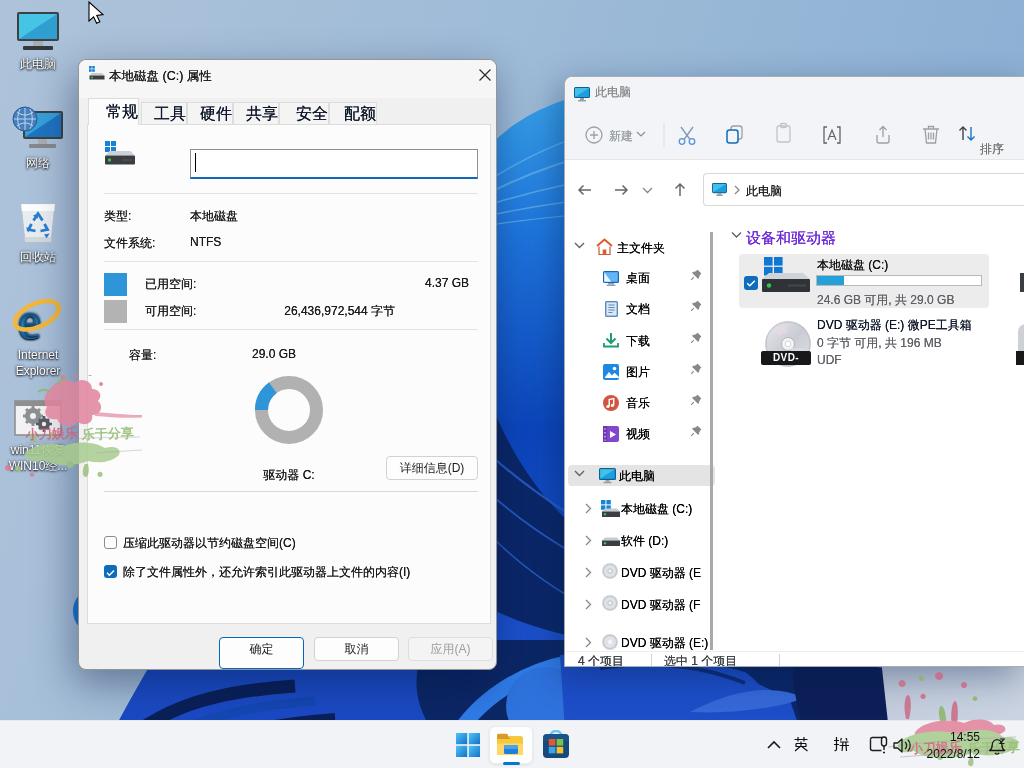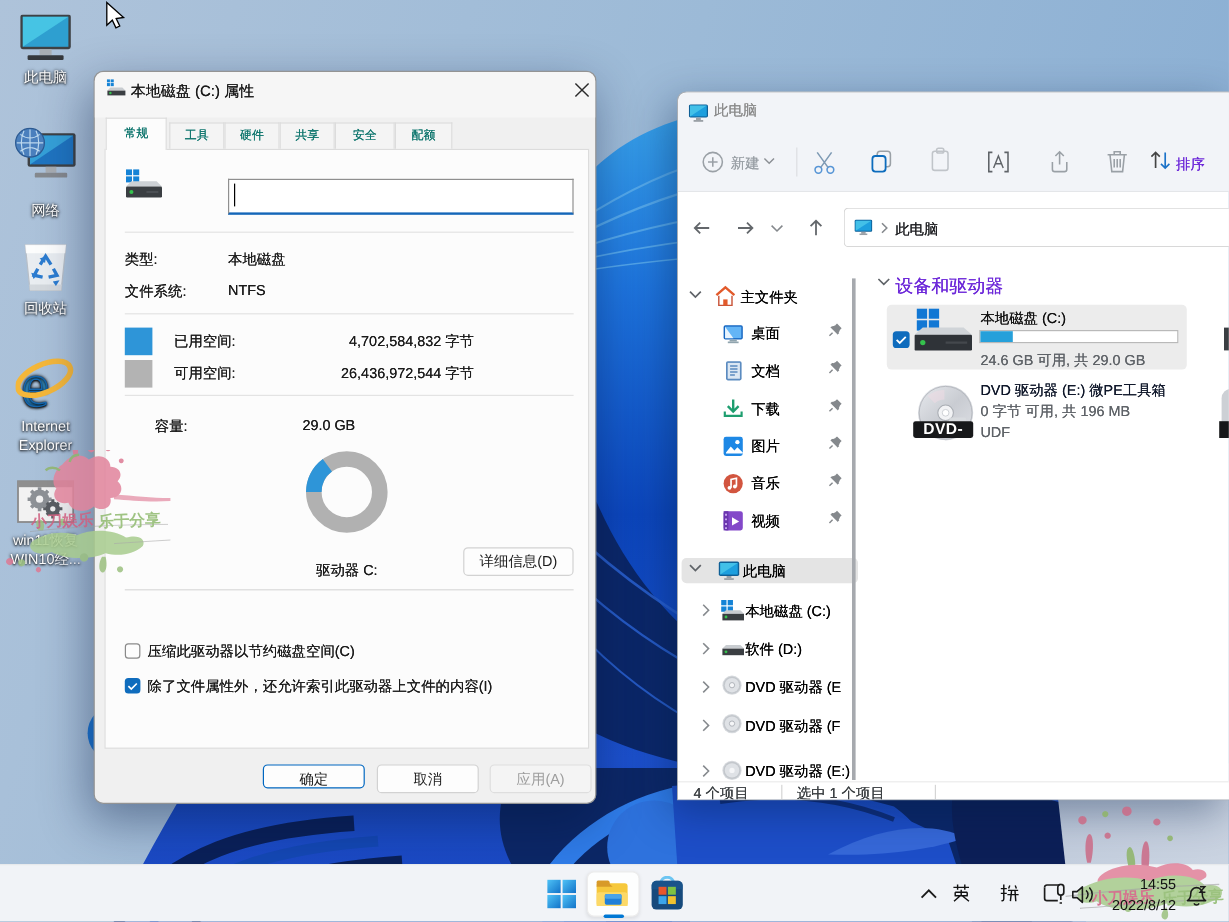--- a/index.html
+++ b/index.html
@@ -13,21 +13,21 @@
 #tb{position:absolute;left:0;top:720px;width:1024px;height:48px;background:#f1f3f7;border-top:1px solid #e7e9ec}
 #tb .tr{position:absolute;color:#111}
 
 #exp{position:absolute;left:564px;top:76px;width:461px;height:591px;background:#fff;border:1px solid #a8adb3;border-right:none;border-radius:8px 0 0 0;box-shadow:-6px 10px 34px rgba(0,30,70,.38);overflow:hidden}
 #exp .top{position:absolute;left:0;top:0;width:461px;height:83px;background:#f2f4f8;border-bottom:1px solid #e4e6e9;border-radius:8px 0 0 0}
 #exp .t{position:absolute;font-size:12px;white-space:nowrap;text-shadow:0 0 .5px currentColor}
 
 #dlg{position:absolute;left:78px;top:59px;width:419px;height:611px;background:#f0f0f0;border:1px solid #949494;border-radius:8px;box-shadow:-4px 14px 40px rgba(0,20,60,.42)}
 #dlg .t{position:absolute;font-size:12px;white-space:nowrap;color:#1b1b1b;text-shadow:0 0 .5px currentColor}
 #dlg .panel{position:absolute;left:8px;top:64px;width:404px;height:500px;background:#fcfcfc;border:1px solid #dcdcdc}
-.tab{position:absolute;top:42px;height:23px;background:#f4f4f4;border:1px solid #dcdcdc;border-bottom:none;font-size:10px;color:#0f766e;text-align:center;line-height:22px;text-shadow:0 0 .5px currentColor}
+.tab{position:absolute;top:42px;height:23px;background:#f4f4f4;border:1px solid #dcdcdc;border-bottom:none;font-size:16px;color:#0f172a;text-align:right;line-height:22px;text-shadow:0 0 .5px currentColor}
 .hr{position:absolute;height:1px;background:#e3e3e3}
 .btn{position:absolute;background:#fdfdfd;border:1px solid #d2d2d2;border-radius:4px;font-size:12px;color:#1b1b1b;text-align:center}
 </style></head>
 <body>
 <svg id="wp" width="1024" height="768" viewBox="0 0 1024 768">
  <defs>
   <linearGradient id="sky" x1="0" y1="0" x2="1" y2="0.22">
    <stop offset="0" stop-color="#aec3da"></stop>
         <stop offset=".55" stop-color="#9cbad7"></stop>
         <stop offset="1" stop-color="#8cb0d4"></stop>
@@ -100,21 +100,21 @@
 <div class="dicon" style="left:0;top:106px">
  <svg width="52" height="47" viewBox="0 0 52 47">
   <rect x="11" y="5" width="40" height="28" rx="2" fill="#3e4144"></rect>
   <rect x="13" y="7" width="36" height="24" fill="#1f74c0"></rect>
   <path d="M13,7 h36 L13,31 Z" fill="#3aa8dc" opacity=".85"></path>
   <rect x="26" y="33" width="9" height="5" fill="#a8adb2"></rect>
   <rect x="17" y="38" width="27" height="4" rx="1" fill="#85898e"></rect>
   <circle cx="13" cy="13" r="12" fill="#4a7fbd" stroke="#2c5a92" stroke-width="1"></circle>
   <path d="M2,13 h22 M13,2 v22 M5,6 c5,4 11,4 16,0 M5,20 c5,-4 11,-4 16,0 M8,3 c-3,6 -3,14 0,20 M18,3 c3,6 3,14 0,20" stroke="#bcd8ee" stroke-width="1" fill="none"></path>
  </svg>
- <div style="margin-top:15px">网络</div>
+ <div style="margin-top:3px">网络</div>
 </div>
 <div class="dicon" style="left:0;top:200px">
  <svg width="40" height="44" viewBox="0 0 40 44">
   <path d="M3,4 L37,4 L33,42 L7,42 Z" fill="#eef1f4" opacity=".92" stroke="#b9bfc6" stroke-width="1"></path>
   <path d="M3,4 L37,4 L36.3,11 L3.7,11 Z" fill="#fff" opacity=".85"></path>
   <path d="M7,42 L33,42 L33.5,37 L6.5,37 Z" fill="#d4d9de"></path>
   <g stroke="#2c7cd0" stroke-width="2.8" fill="none">
    <path d="M15.5,20.5 l4.5,-7 l4.5,7"></path>
    <path d="M13.5,24 l-3,5.5 l7,1.5"></path>
    <path d="M26.5,24 l3,5.5 l-7,1.5"></path>
@@ -214,21 +214,21 @@
   <g stroke="#9aa0a6" fill="none" stroke-width="1.3">
    <path d="M358,12 h16 M360,12 l1.5,14 h9 l1.5,-14 M363.5,12 v-2.5 h5 v2.5 M363.5,15.5 v7 M366,15.5 v7 M368.5,15.5 v7"></path>
   </g>
 
   <g stroke="#1b72c8" fill="none" stroke-width="1.4">
    <path d="M398,23 v-13 M394.5,13.5 l3.5,-3.5 l3.5,3.5" stroke="#444"></path>
    <path d="M406,10 v13 M402.5,19.5 l3.5,3.5 l3.5,-3.5"></path>
   </g>
  </svg>
  <div class="t" style="left:44px;top:51px;color:#9aa0a6">新建</div>
- <div class="t" style="left:415px;top:52px;color:#6d28d9">排序</div>
+ <div class="t" style="left:415px;top:64px;color:#737373">排序</div>
 
  <svg class="abs" width="130" height="30" style="left:0;top:98px" viewBox="0 0 130 30">
   <g stroke="#63676b" fill="none" stroke-width="1.5">
    <path d="M14,15 h12 M18.5,10.5 L14,15 l4.5,4.5"></path>
    <path d="M50,15 h12 M57.5,10.5 L62,15 l-4.5,4.5"></path>
    <path d="M78,13 l4.5,4.5 l4.5,-4.5" stroke-width="1.3" stroke="#84888c"></path>
    <path d="M115,21 v-12 M110.5,13.5 L115,9 l4.5,4.5"></path>
   </g>
  </svg>
  <div class="abs" style="left:138px;top:96px;width:322px;height:33px;border:1px solid #d8d8d8;border-right:none;border-radius:4px 0 0 4px;background:#fff">
@@ -416,21 +416,21 @@
         </linearGradient>
       </defs>
   <circle cx="25" cy="24" r="23" fill="url(#cdg)"></circle>
   <circle cx="25" cy="24" r="22" fill="none" stroke="#b5b8be" stroke-width=".8"></circle>
   <path d="M10,10 a21,21 0 0 1 14,-5 l0,8 a13,13 0 0 0 -8,3 Z" fill="#eedbe4" opacity=".55"></path>
   <circle cx="25" cy="24" r="6.5" fill="#f2f3f5"></circle>
       <circle cx="25" cy="24" r="6.5" fill="none" stroke="#a9adb3" stroke-width=".9"></circle>
   <circle cx="25" cy="24" r="2.8" fill="#fff" stroke="#c6c9ce" stroke-width=".7"></circle>
   <rect x="28" y="28" width="14" height="6" rx="1" fill="#d8dbdf" opacity=".9"></rect>
  </svg>
- <div class="abs" style="left:196px;top:274px;width:50px;height:14px;background:#17181a;border-radius:2px;color:#fff;font-size:13px;font-weight:bold;text-align:center;line-height:14px;letter-spacing:.4px">DVD-ROM</div>
+ <div class="abs" style="left:196px;top:274px;width:50px;height:14px;background:#17181a;border-radius:2px;color:#fff;font-size:10px;font-weight:bold;text-align:center;line-height:14px;letter-spacing:.4px">DVD-ROM</div>
  <div class="t" style="left:252px;top:240px;color:#0f172a">DVD 驱动器 (E:) 微PE工具箱</div>
  <div class="t" style="left:252px;top:258px;color:#5f6368">0 字节 可用, 共 196 MB</div>
  <div class="t" style="left:252px;top:276px;color:#5f6368">UDF</div>
 
  <div class="abs" style="left:455px;top:196px;width:6px;height:19px;background:#3a3e42"></div>
  <div class="abs" style="left:453px;top:247px;width:8px;height:40px;background:#cdd0d5;border-radius:8px 0 0 8px"></div>
  <div class="abs" style="left:451px;top:274px;width:10px;height:14px;background:#17181a"></div>
 
  <div class="abs" style="left:0;top:574px;width:461px;height:17px;background:#fff;border-top:1px solid #ececec"></div>
  <div class="t" style="left:13px;top:576px;color:#3c4043">4 个项目</div>
@@ -483,21 +483,21 @@
   <div style="position:absolute;left:4px;top:3px;width:1px;height:19px;background:#000"></div>
  </div>
  <div class="hr" style="left:25px;top:133px;width:374px"></div>
  <div class="t" style="left:25px;top:148px">类型:</div>
  <div class="t" style="left:111px;top:148px">本地磁盘</div>
  <div class="t" style="left:25px;top:175px">文件系统:</div>
  <div class="t" style="left:111px;top:175px">NTFS</div>
  <div class="hr" style="left:25px;top:201px;width:374px"></div>
  <div class="abs" style="left:25px;top:213px;width:23px;height:23px;background:#2e95d8"></div>
  <div class="t" style="left:66px;top:216px">已用空间:</div>
- <div class="t" style="left:0;top:216px;width:316px;text-align:right">4,702,584,832 字节</div>
+ <div class="t" style="left:0;top:216px;width:390px;text-align:right">4.37 GB</div>
  <div class="abs" style="left:25px;top:240px;width:23px;height:23px;background:#b3b3b3"></div>
  <div class="t" style="left:66px;top:243px">可用空间:</div>
  <div class="t" style="left:0;top:243px;width:316px;text-align:right">26,436,972,544 字节</div>
  <div class="hr" style="left:25px;top:269px;width:374px"></div>
  <div class="t" style="left:50px;top:287px">容量:</div>
  <div class="t" style="left:0;top:287px;width:390px;text-align:center">29.0 GB</div>
 
  <svg class="abs" width="76" height="76" style="left:172px;top:312px" viewBox="0 0 76 76">
   <circle cx="38" cy="38" r="27.5" fill="none" stroke="#b1b1b1" stroke-width="13"></circle>
   <path d="M10.5,38 A27.5,27.5 0 0 1 21.8,15.75" fill="none" stroke="#2e95d8" stroke-width="13"></path>
@@ -507,21 +507,21 @@
  <div class="hr" style="left:25px;top:431px;width:374px;background:#d9d9d9"></div>
  <div class="abs" style="left:25px;top:476px;width:13px;height:13px;background:#fdfdfd;border:1px solid #8a8a8a;border-radius:3px"></div>
  <div class="t" style="left:44px;top:475px">压缩此驱动器以节约磁盘空间(C)</div>
  <div class="abs" style="left:25px;top:505px;width:13px;height:13px;background:#0f6cbd;border-radius:3px">
   <svg width="13" height="13">
         <path d="M3,6.8 l2.4,2.4 l4.6,-4.6" stroke="#fff" stroke-width="1.4" fill="none"></path>
       </svg>
  </div>
  <div class="t" style="left:44px;top:504px">除了文件属性外，还允许索引此驱动器上文件的内容(I)</div>
 
- <div class="btn" style="left:140px;top:577px;width:85px;height:20px;line-height:22px;border:1px solid #0067c0">确定</div>
+ <div class="btn" style="left:140px;top:577px;width:85px;height:32px;line-height:22px;border:1px solid #0067c0">确定</div>
  <div class="btn" style="left:235px;top:577px;width:85px;height:24px;line-height:22px">取消</div>
  <div class="btn" style="left:329px;top:577px;width:85px;height:24px;line-height:22px;background:#f4f4f4;border-color:#dedede;color:#9d9d9d">应用(A)</div>
 </div>
 
 <div id="tb">
  <svg id="wm2" class="abs" width="144" height="108" style="left:880px;top:-60px" viewBox="0 0 144 108">
  <g opacity=".87">
   <path d="M26,58 c-3,-12 -1,-24 2,-24 c3,0 4,12 1,24 Z" fill="#cb6d88"></path>
   <path d="M72,68 c-2,-14 0,-28 3,-28 c3,0 4,15 1,28 Z" fill="#cb6d88"></path>
   <path d="M62,66 c-4,-11 -4,-20 -1,-21 c3,-1 6,10 5,21 Z" fill="#8fb56a"></path>

